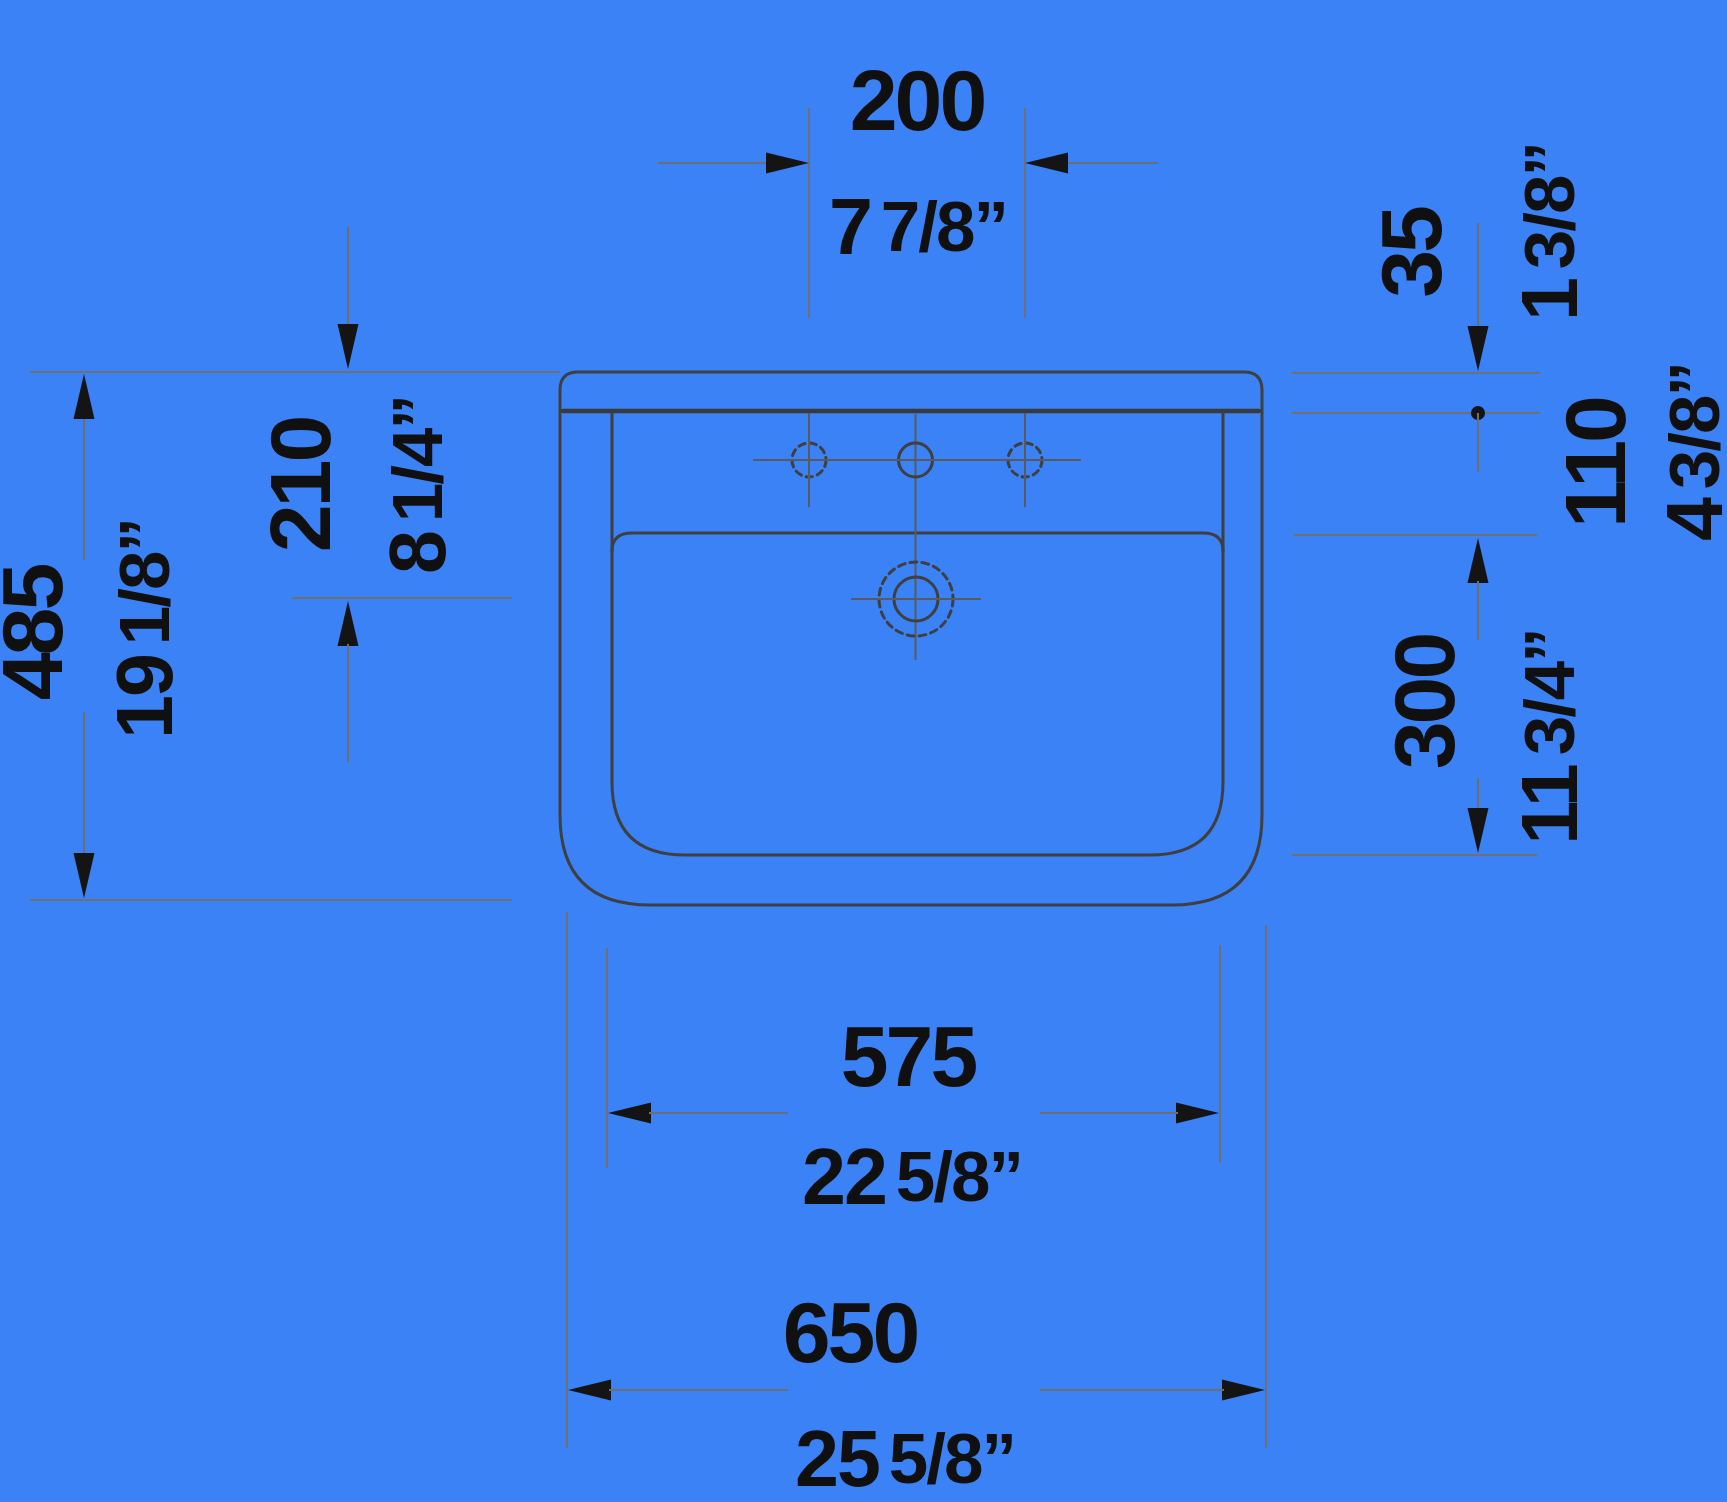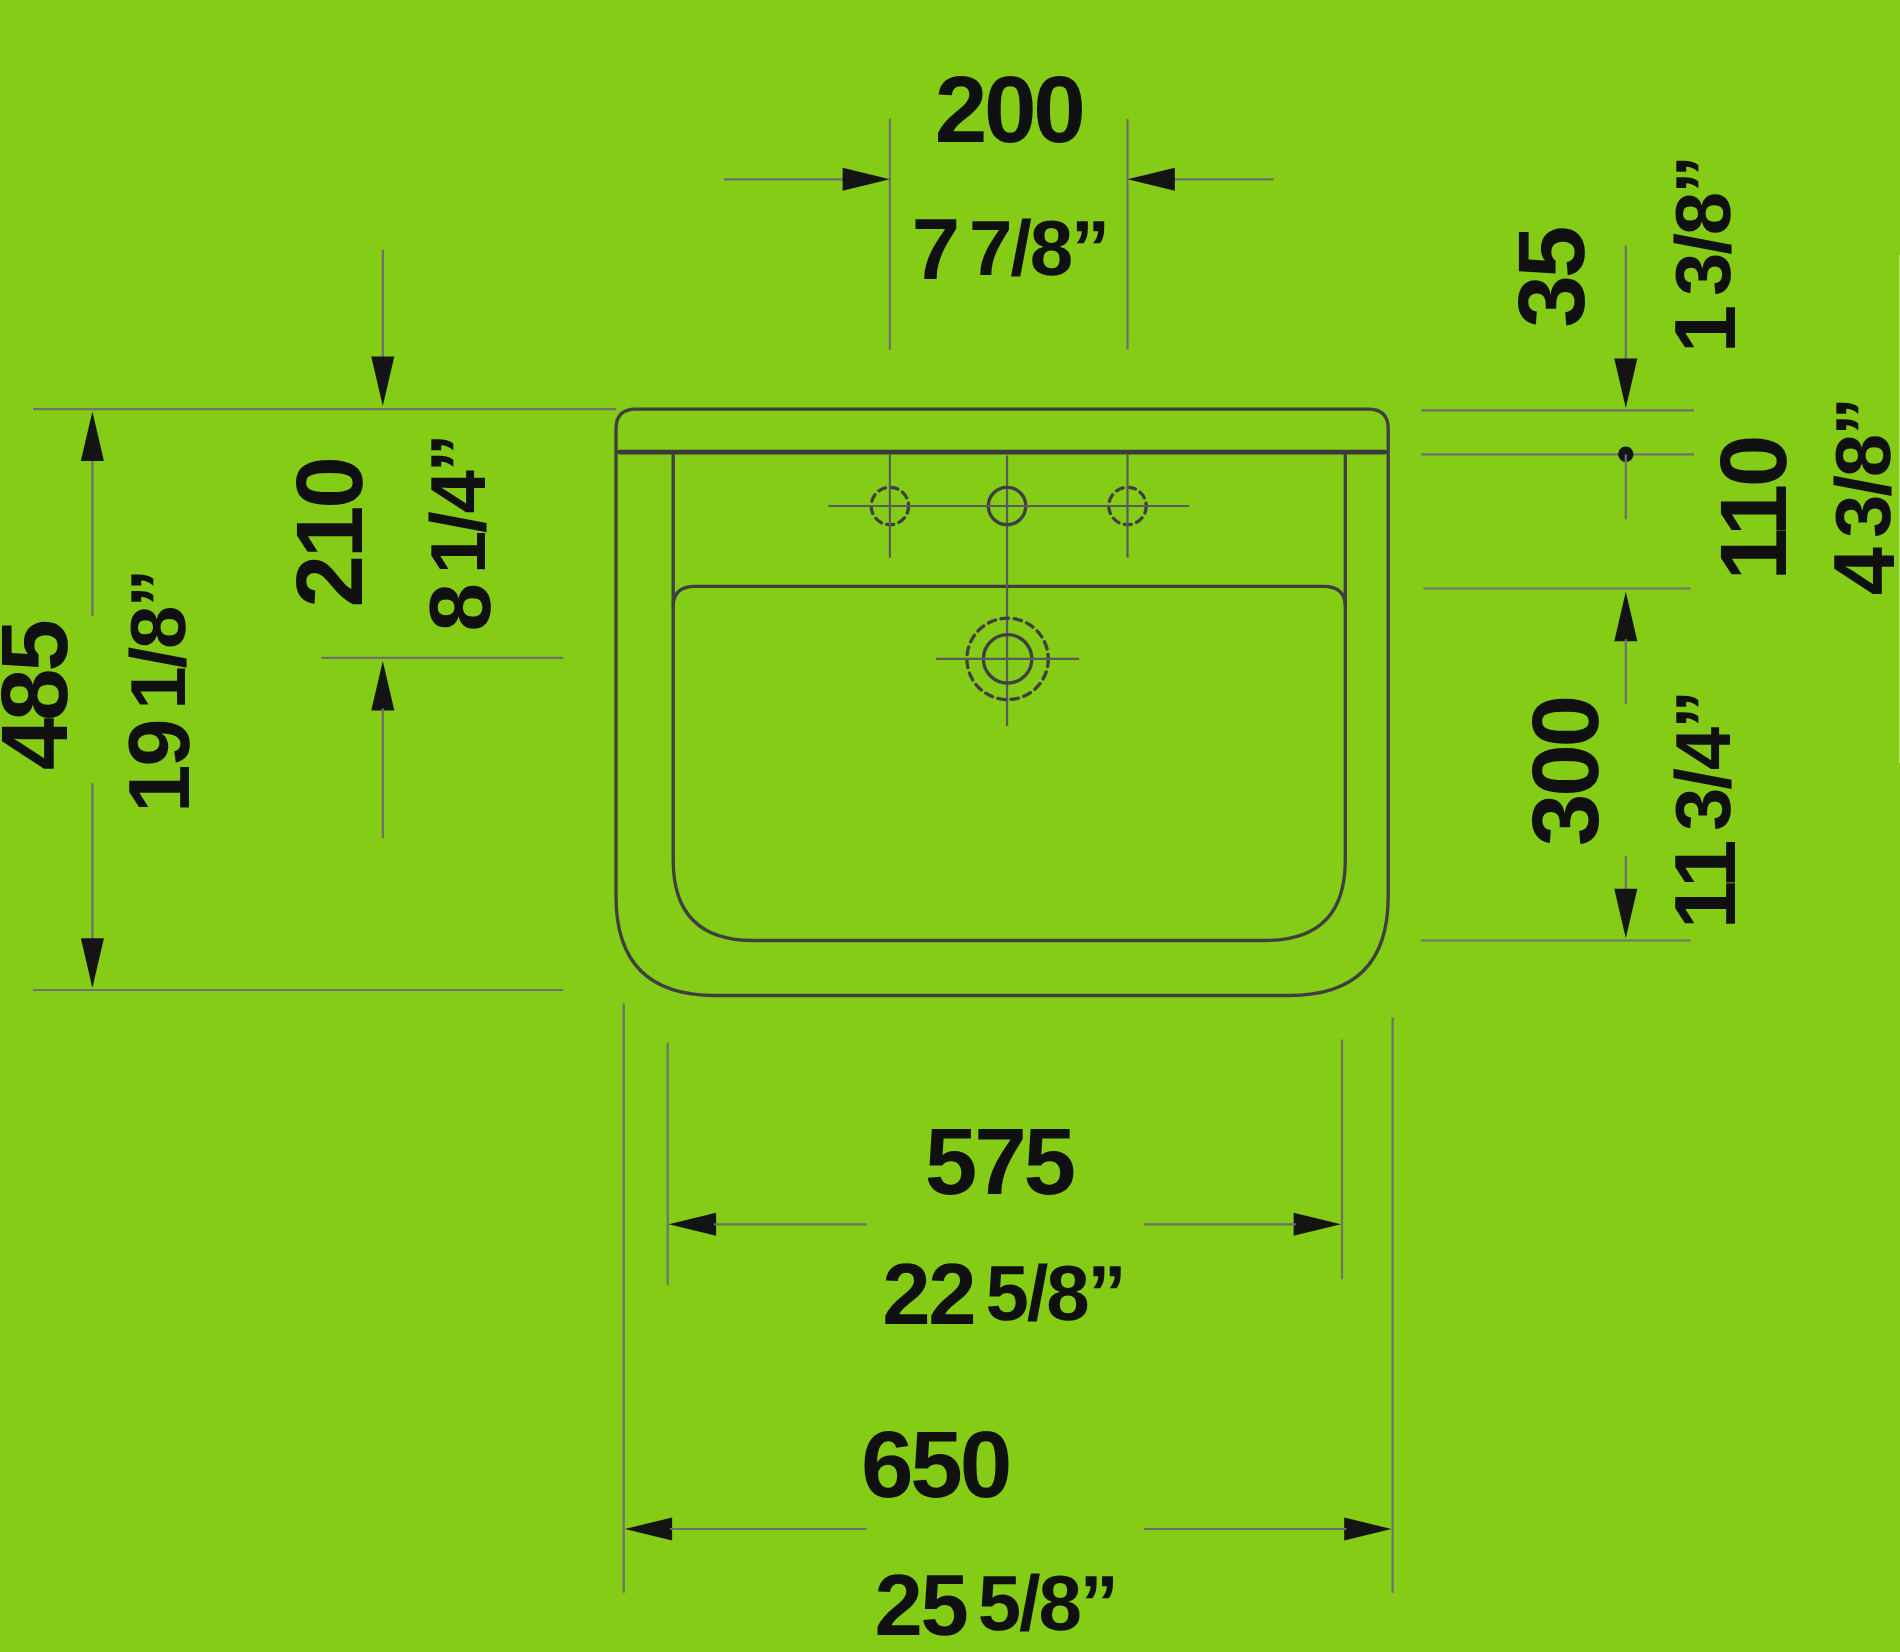--- a/index.html
+++ b/index.html
@@ -1,19 +1,19 @@
 <!DOCTYPE html>
 <html><head>
 <meta charset="utf-8">
 <style>
   html,body{margin:0;padding:0;background:#ffffff;}
   #canvas{
     position:relative;
     width:1727px;height:1502px;
-    background:#84cc16;
+    background:#3b82f6;
     overflow:hidden;
     font-family:"Liberation Sans", sans-serif;
   }
   svg{position:absolute;left:0;top:0;}
   .outline{stroke:#3f3f3f;stroke-width:3;fill:none;stroke-linecap:round;}
   .outline-heavy{stroke:#3a3a3a;stroke-width:4.5;fill:none;stroke-linecap:round;}
   .thin{stroke:#5a5a5a;stroke-width:2;fill:none;}
   .dim{stroke:#6e6e6e;stroke-width:2;fill:none;}
   .dim-ext{stroke:#707070;stroke-width:2;fill:none;}
   .arrow{fill:#141414;stroke:none;}

